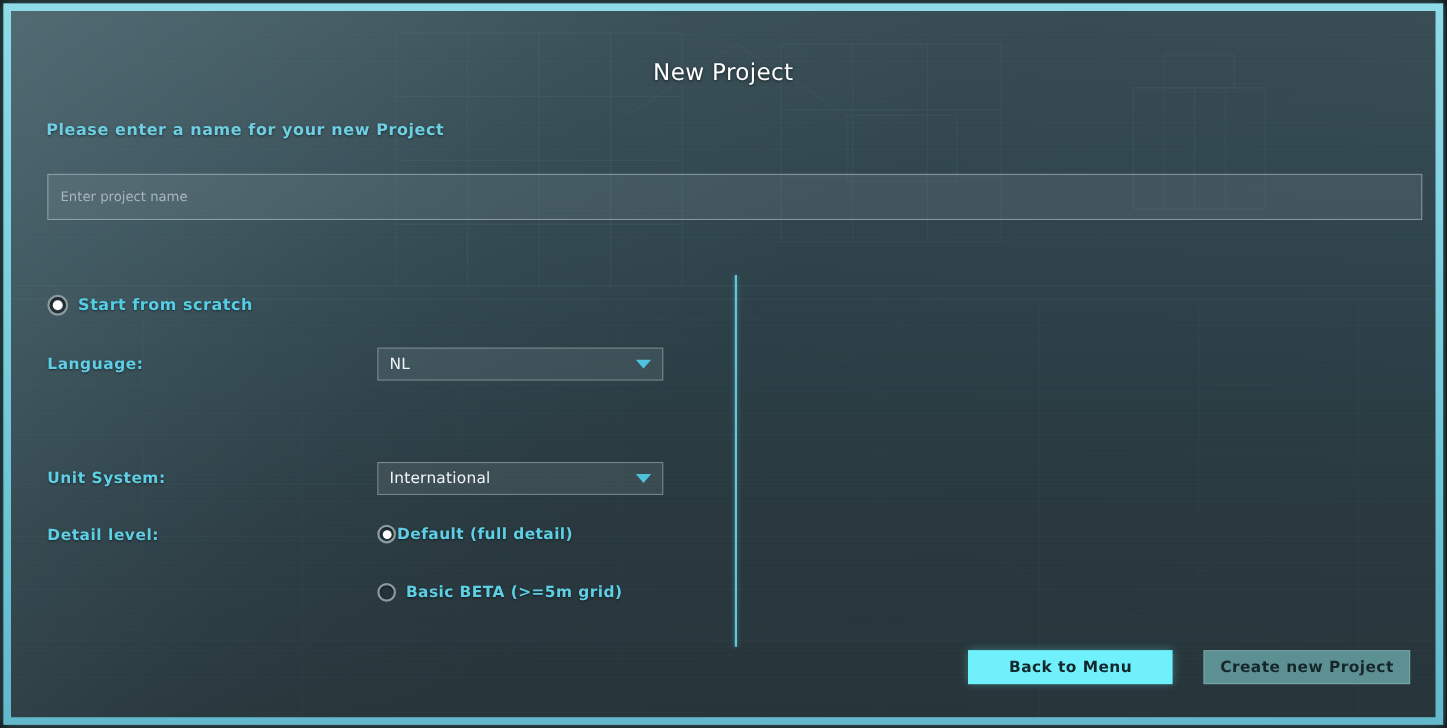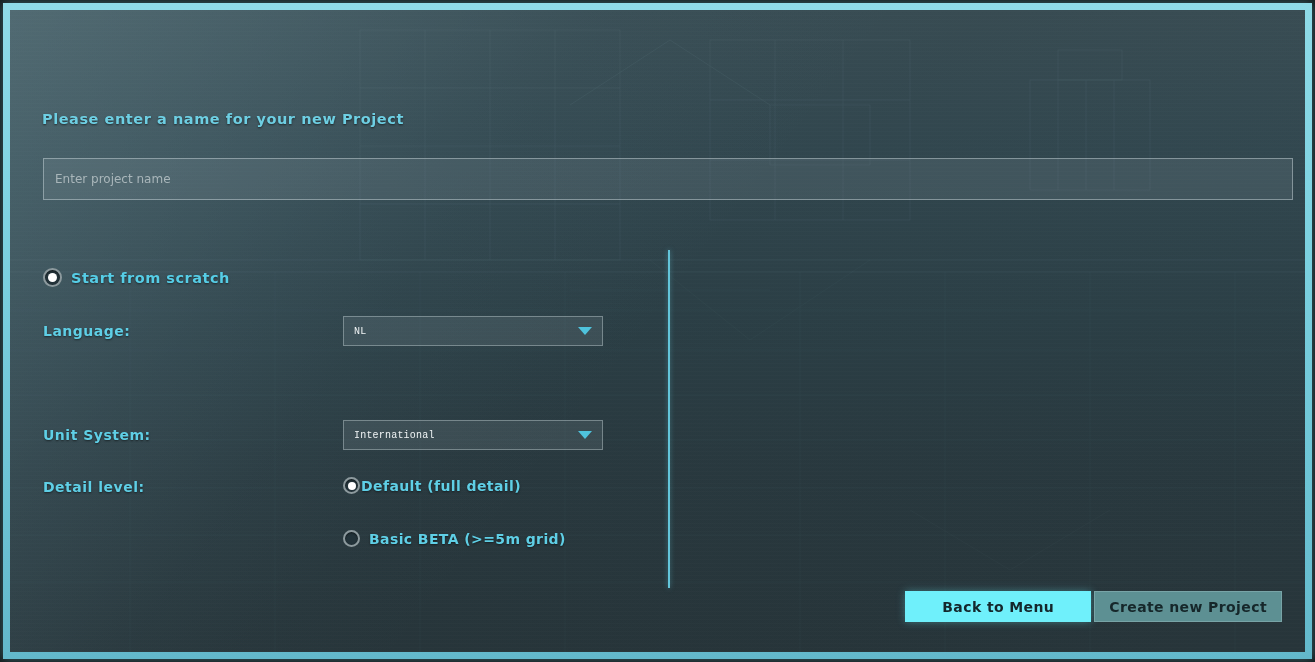--- a/index.html
+++ b/index.html
@@ -176,26 +176,25 @@
     position: absolute;
     width: 260px; height: 30px;
     background: rgba(175,192,198,0.13);
     border: 1px solid rgba(200,214,218,0.42);
     display: flex; align-items: center;
     padding: 0 10px;
     cursor: pointer;
   }
   .dropdown-value {
     color: #f0f4f5;
-    font-size: 10px;
+    font-size: 14px;
     letter-spacing: 0.2px;
     flex: 1;
     white-space: nowrap;
     overflow: hidden;
-    font-family: Liberation Mono, monospace;
   }
   .dropdown .arrow {
     width: 0; height: 0;
     border-left: 7px solid transparent;
     border-right: 7px solid transparent;
     border-top: 8px solid #4fc3dd;
     flex: none;
   }
 
   
@@ -216,21 +215,21 @@
     font-weight: bold;
     letter-spacing: 0.4px;
     white-space: nowrap;
     text-shadow: 0 1px 2px rgba(0,0,0,0.5);
   }
 
   
   #footer-buttons {
     position: absolute;
     right: 23px; bottom: 30px;
-    display: flex; gap: 3px;
+    display: flex; gap: 28px;
   }
   .btn {
     height: 31px;
     min-width: 186px;
     border: none;
     font-family: "DejaVu Sans", sans-serif;
     font-size: 14px;
     font-weight: bold;
     letter-spacing: 0.4px;
     cursor: pointer;
@@ -293,20 +292,21 @@
           <path d="M560 280 L760 280"></path>
           <path d="M900 500 L1000 560 L1100 500"></path>
         </g>
       </svg>
     </div>
     <div id="bg-texture"></div>
     <div id="bg-sheen"></div>
 
     <div id="content">
 
+      <div id="page-title">New Project</div>
 
       <div id="name-prompt">Please enter a name for your new Project</div>
       <input id="project-name-input" type="text" placeholder="Enter project name" style="">
 
       <div id="column-divider"></div>
 
       <div id="column-left" class="column">
 
         <div id="mode-scratch" class="mode-row">
           <span class="radio checked"></span>

